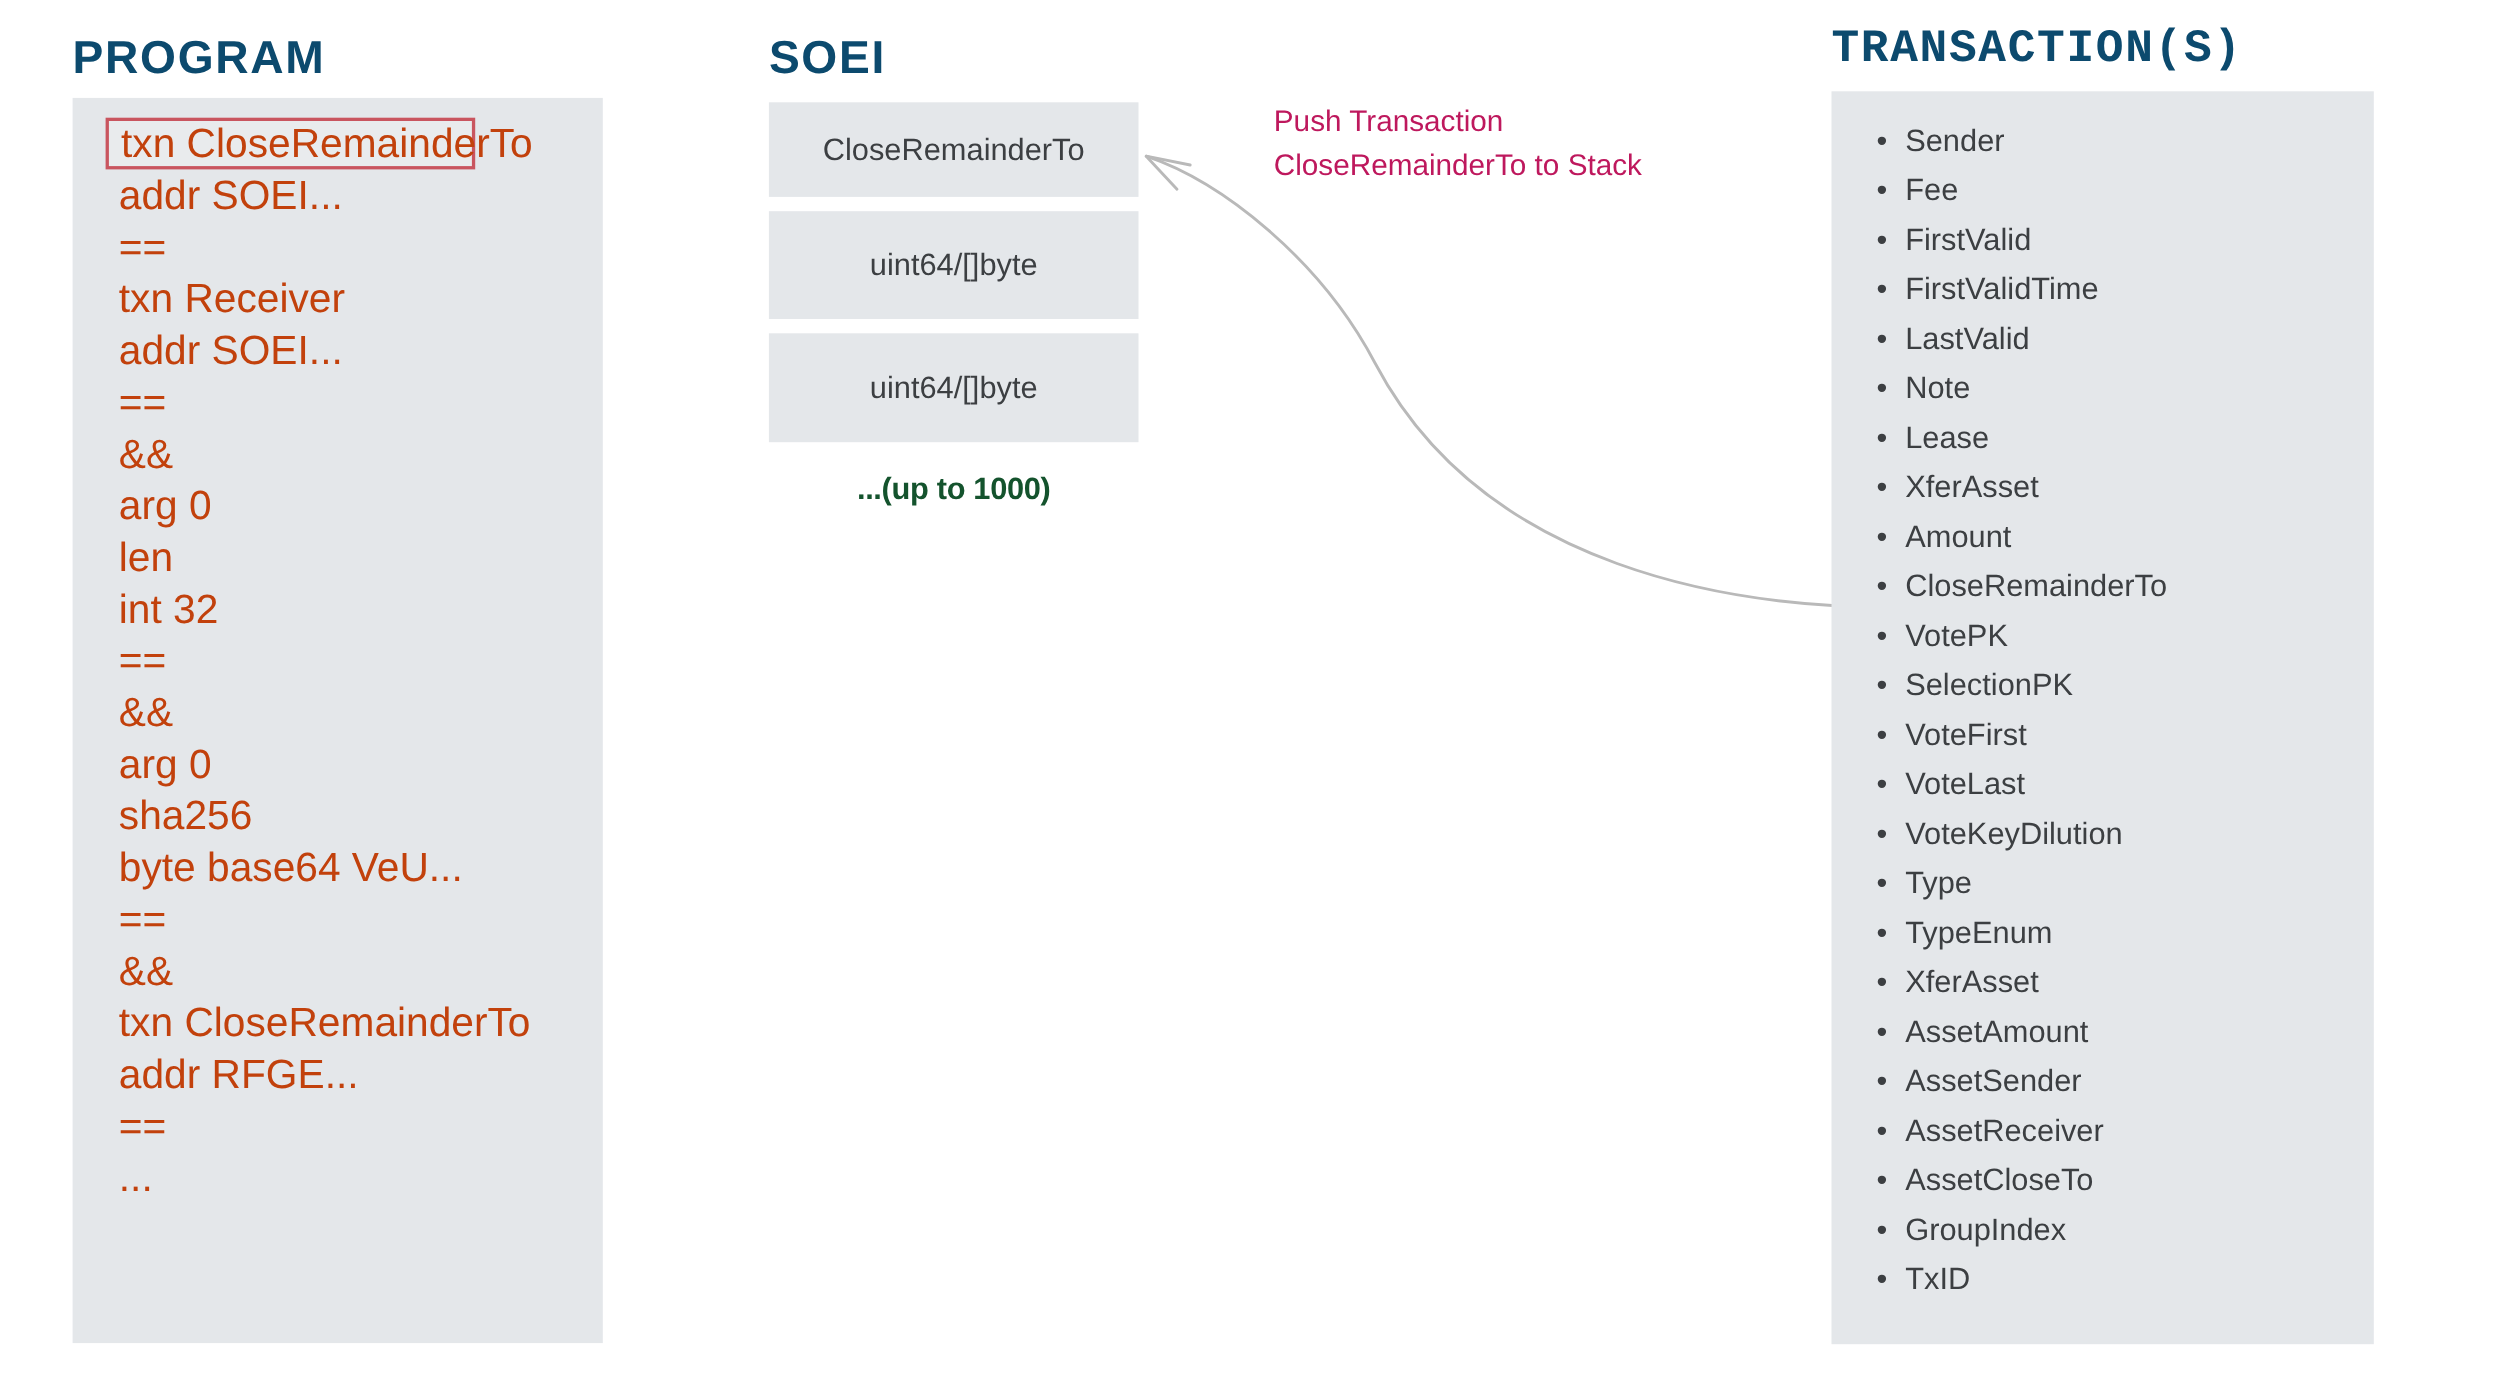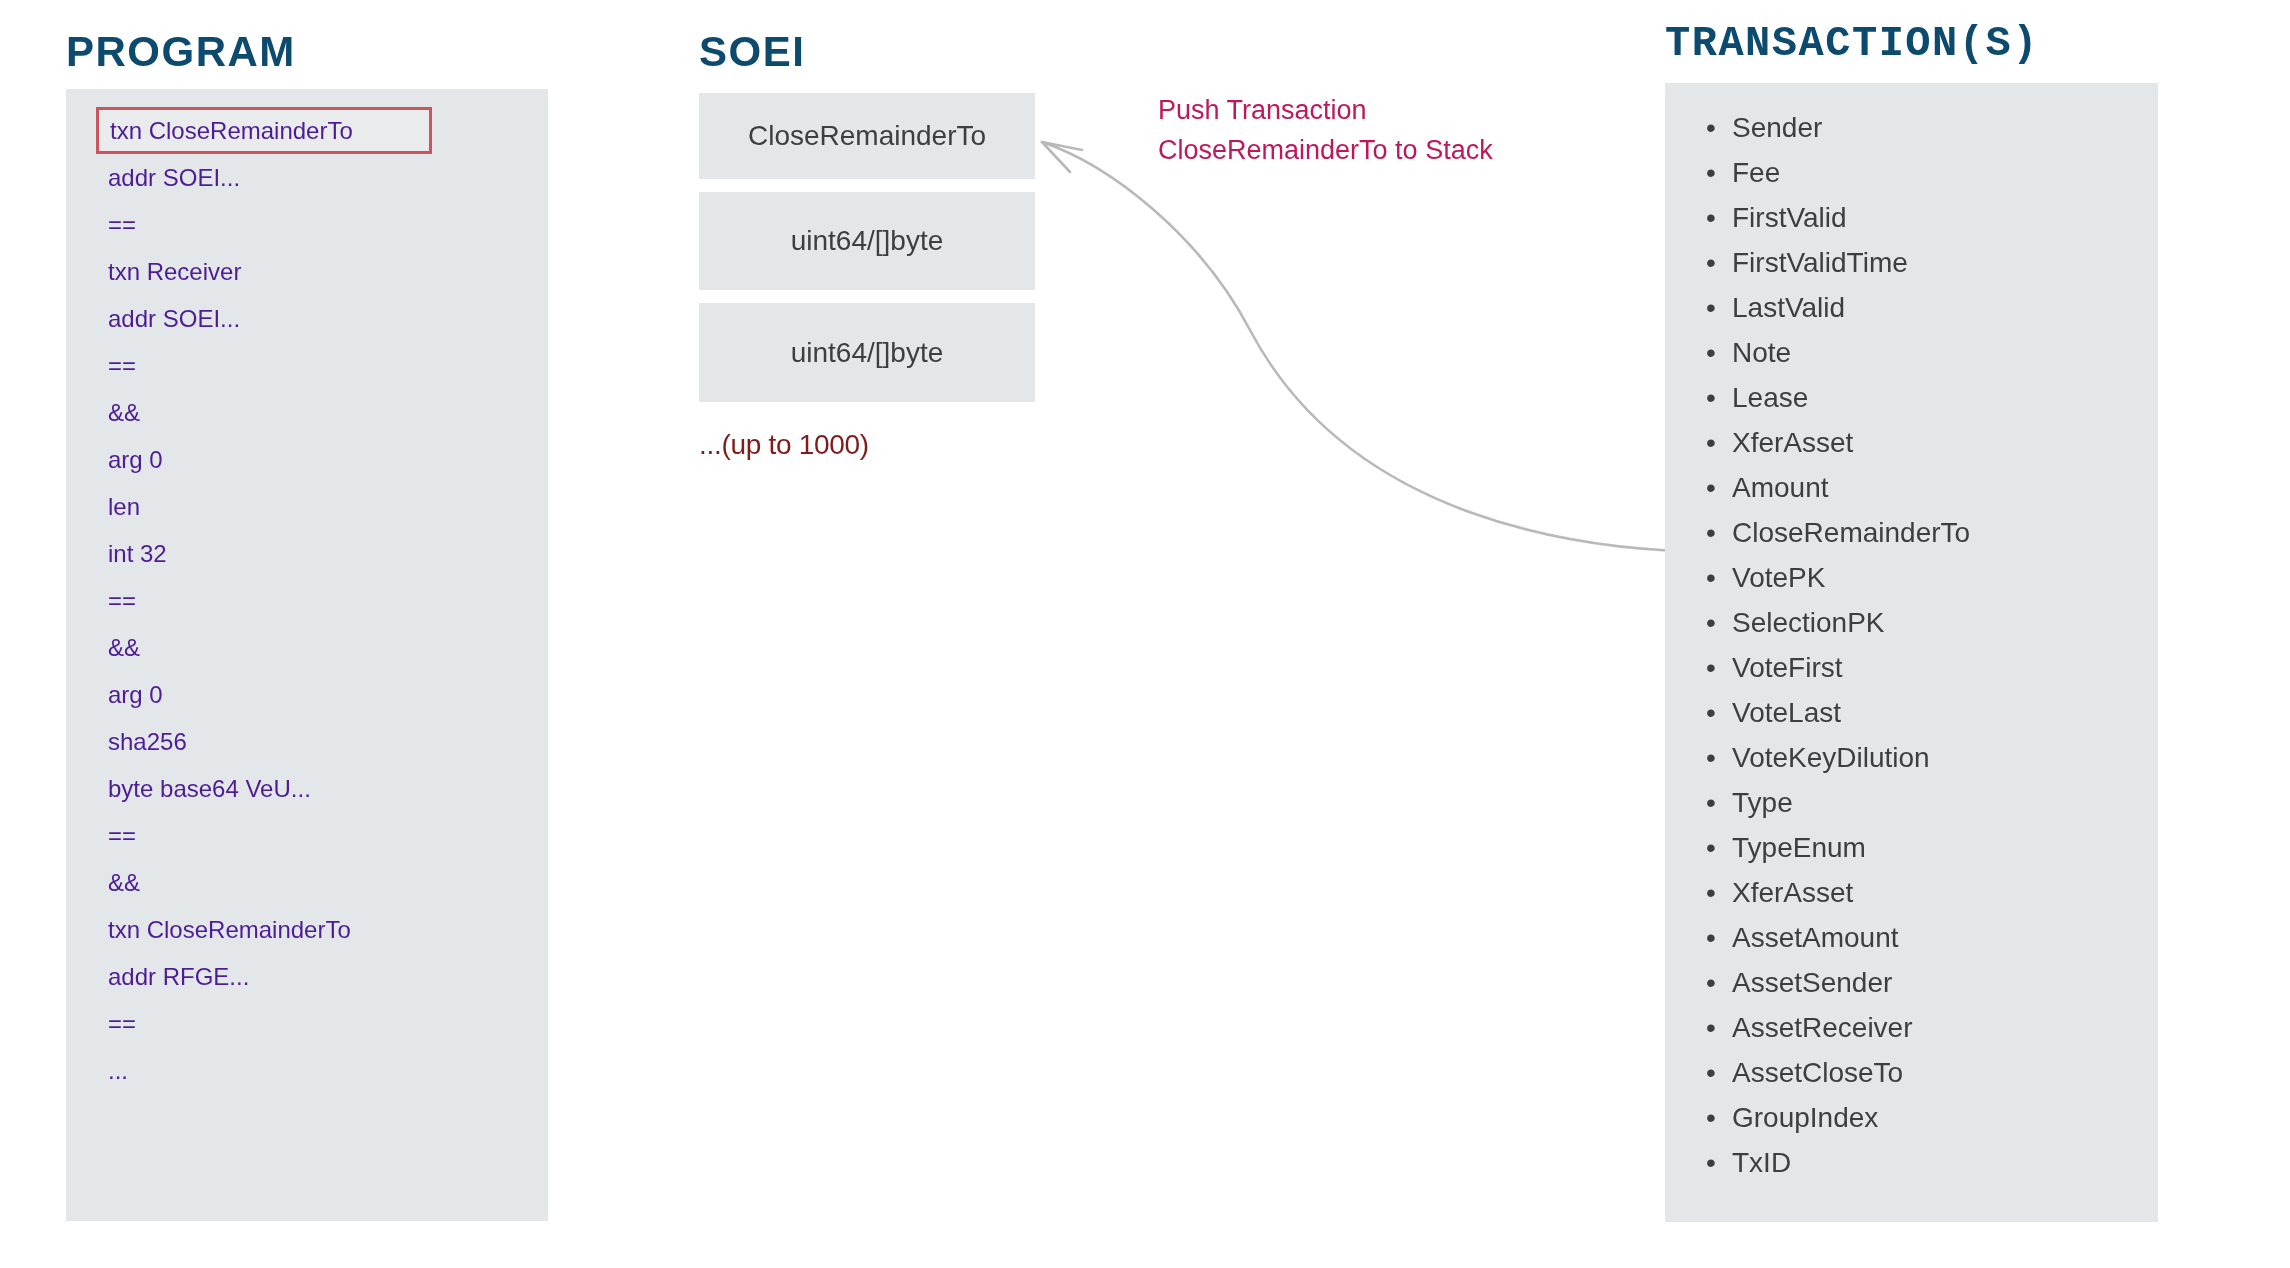--- a/index.html
+++ b/index.html
@@ -44,24 +44,24 @@
   .program-list {
     position: absolute;
     left: 31px;
     top: 18px;
     right: 10px;
     list-style: none;
     margin: 0;
     padding: 0;
   }
   .program-line {
-    font-size: 24px;
+    font-size: 37px;
     line-height: 47px;
     height: 47px;
-    color: #4c1d95;
+    color: #c2410c;
     white-space: nowrap;
     padding-left: 11px;
     box-sizing: border-box;
   }
   .program-line.highlight {
     border: 3px solid #c9555f;
     background: rgba(255,255,255,0.18);
     width: 336px;
     line-height: 41px;
     height: 47px;
@@ -86,24 +86,24 @@
   }
   #stack-slot-0 { top: 93px;  height: 86px; }
   #stack-slot-1 { top: 192px; height: 98px; }
   #stack-slot-2 { top: 303px; height: 99px; }
 
   #stack-more {
     position: absolute;
     left: 699px;
     top: 429px;
     width: 336px;
-    text-align: left;
-    font-size: 28px;
-    font-weight: 400;
-    color: #7f1d1d;
+    text-align: center;
+    font-size: 28px;
+    font-weight: 700;
+    color: #14532d;
     letter-spacing: -0.3px;
   }
 
   
   #push-annotation {
     position: absolute;
     left: 1158px;
     top: 90px;
     font-size: 27px;
     line-height: 40px;

